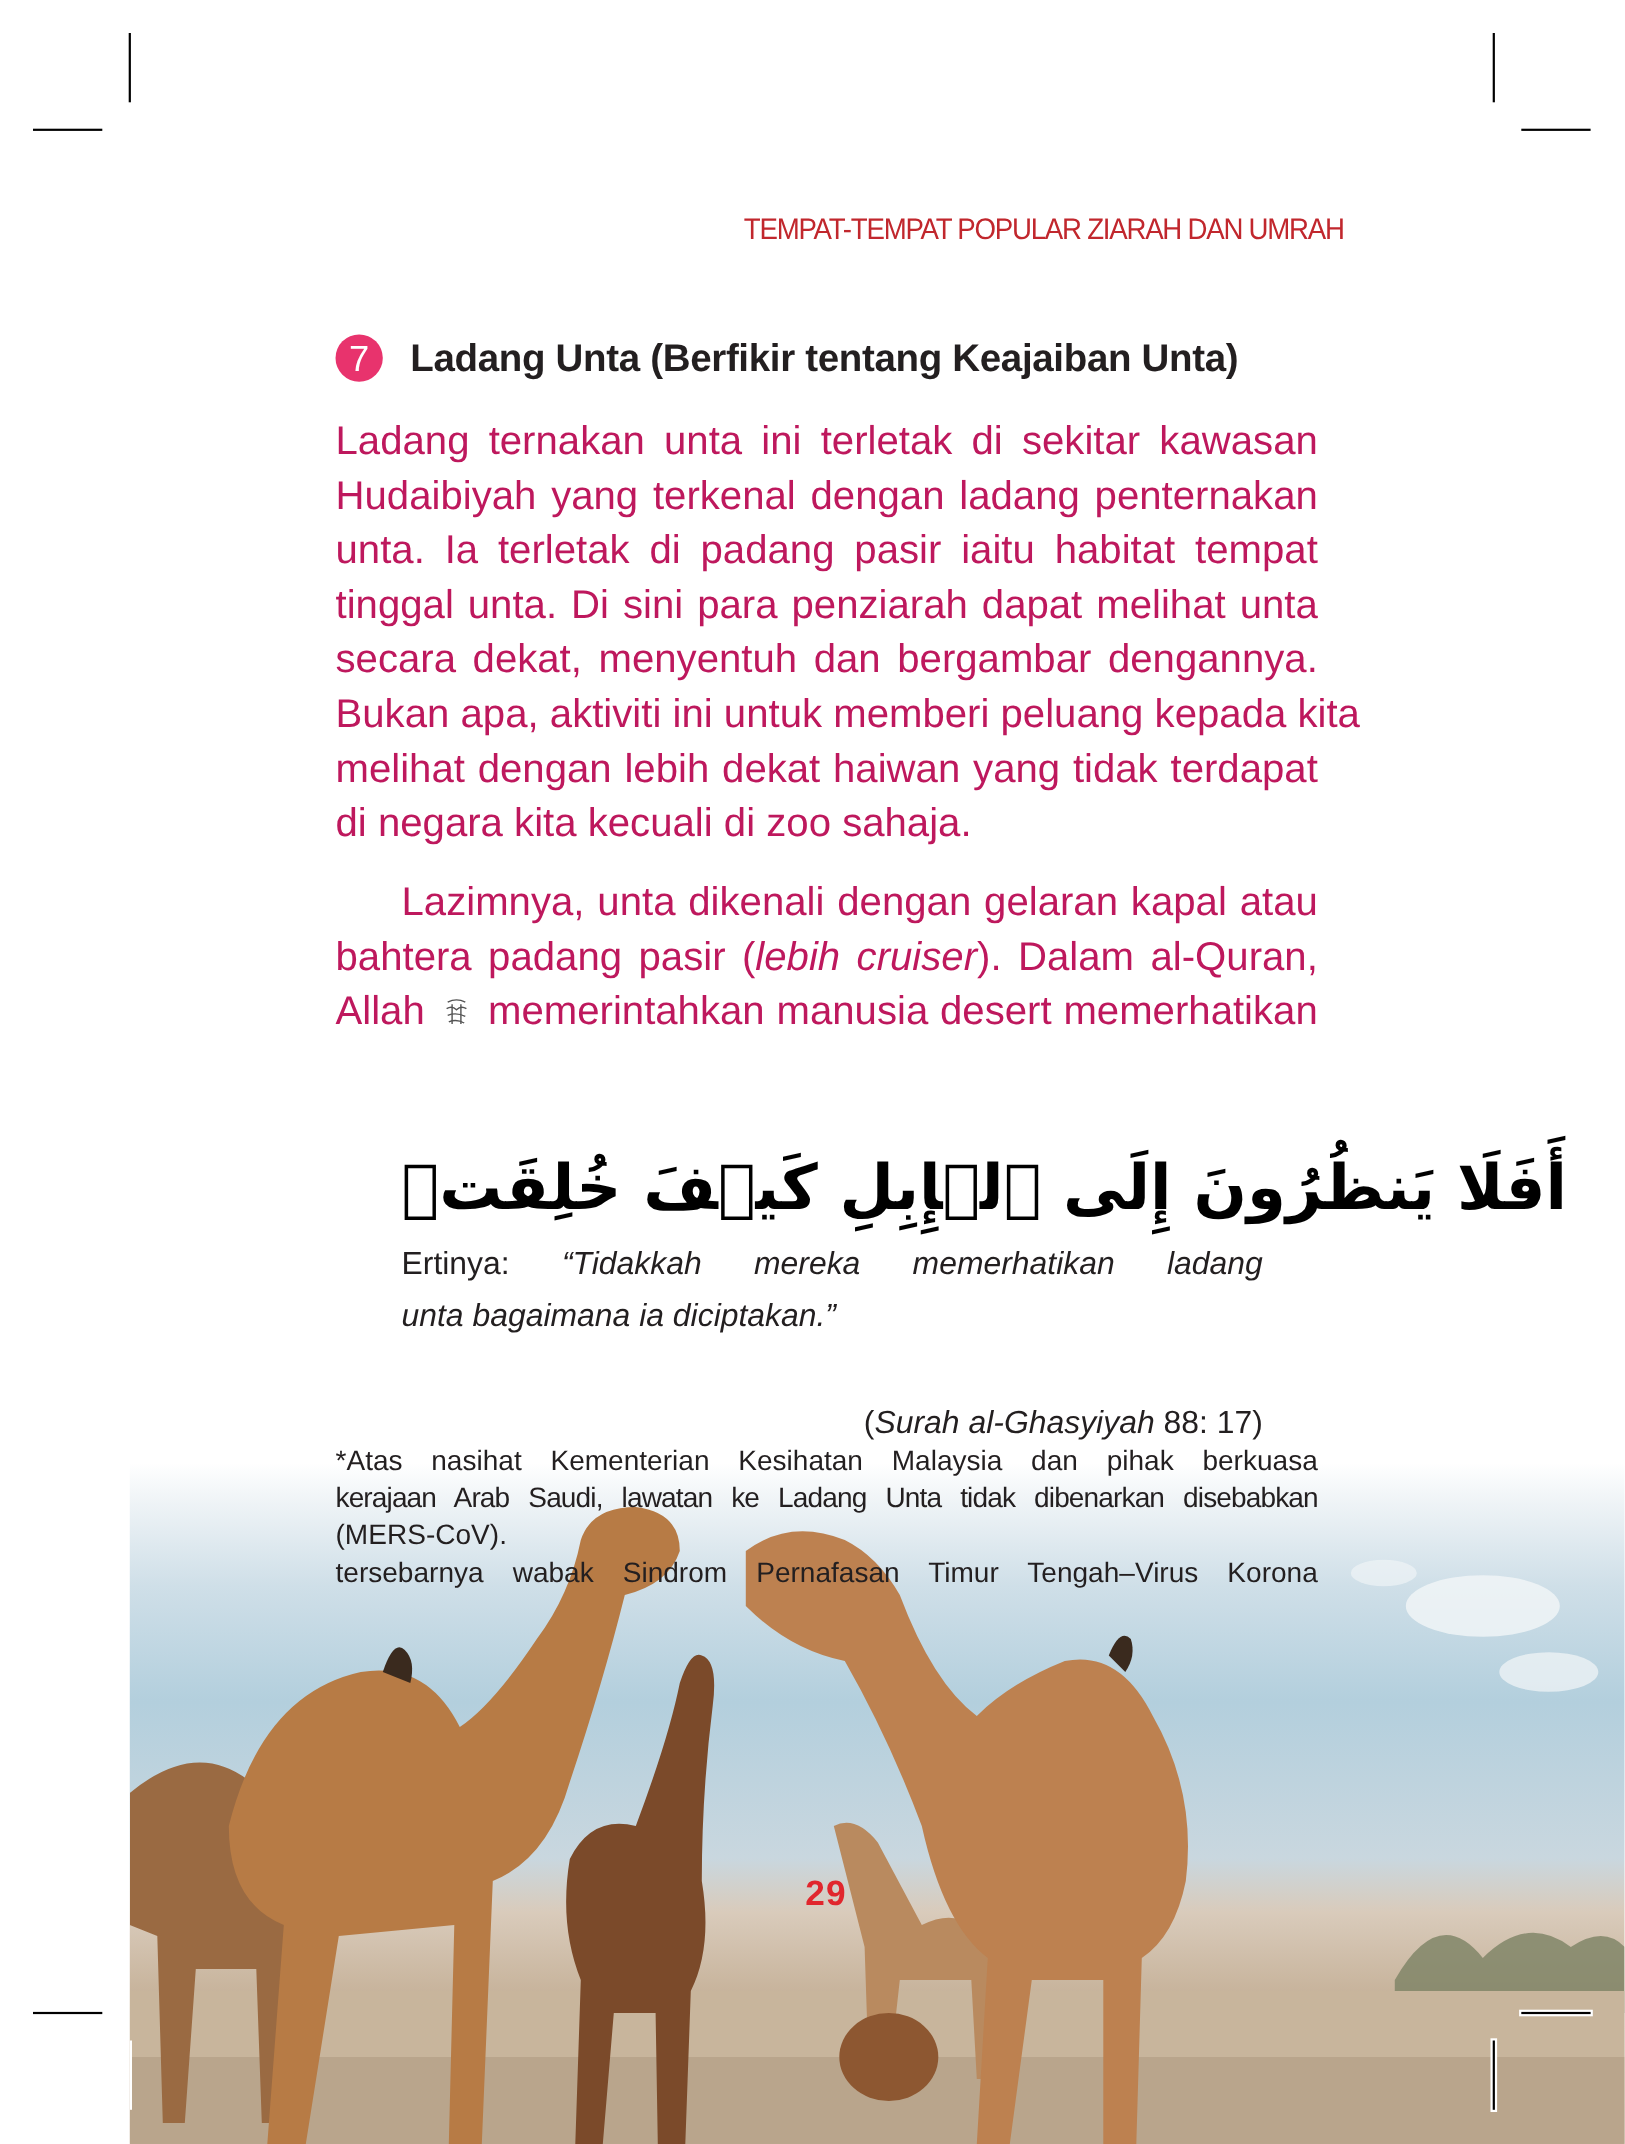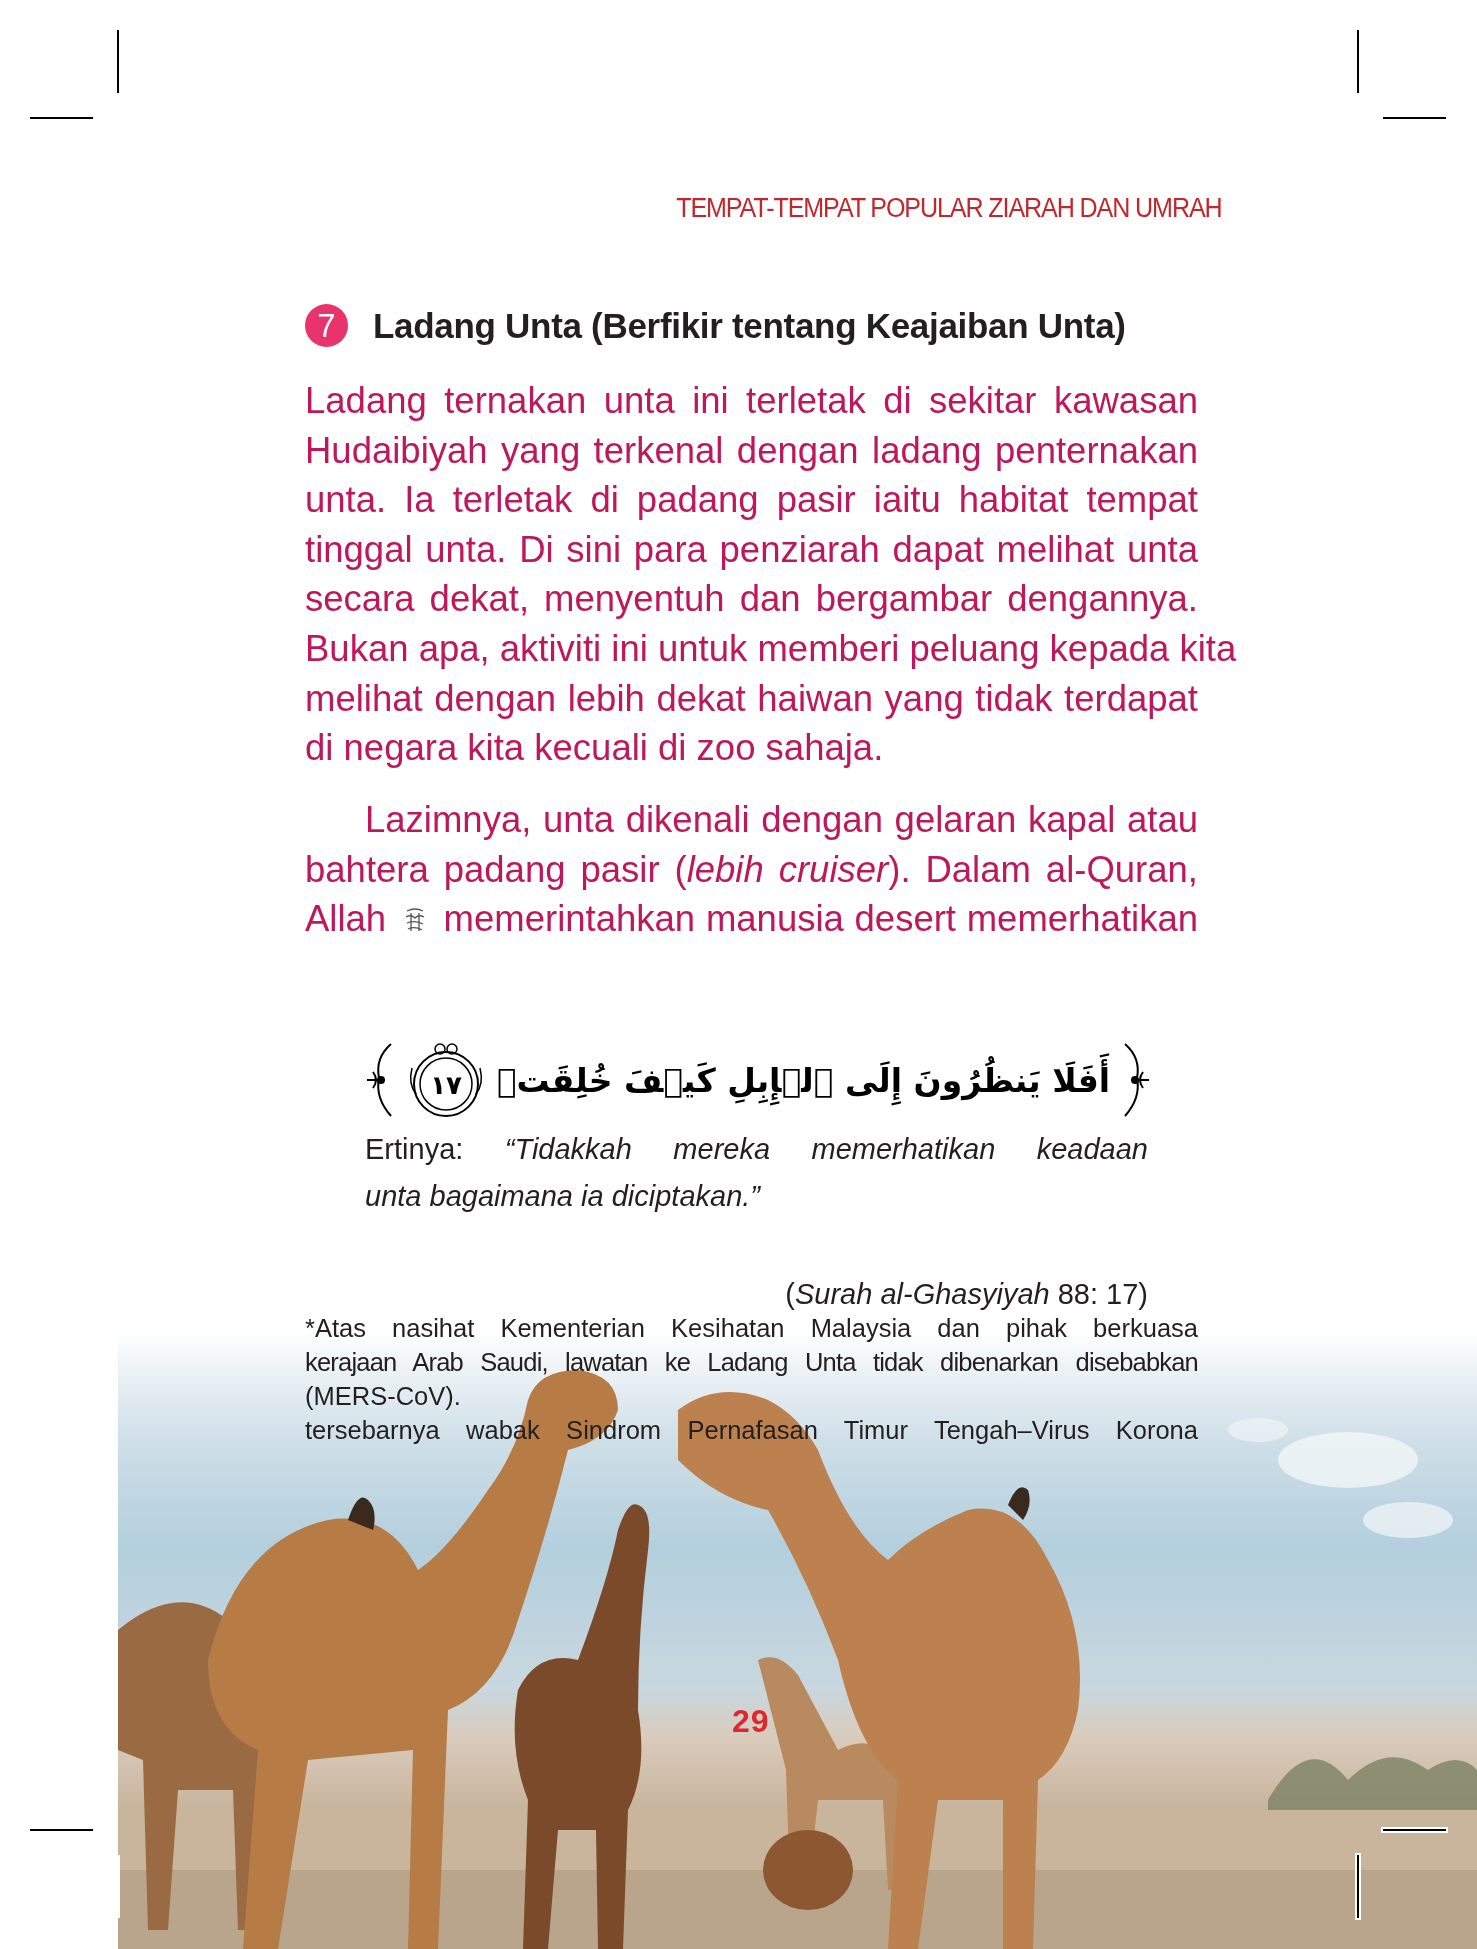--- a/index.html
+++ b/index.html
@@ -13,21 +13,21 @@
   .num-badge { width:43px; height:43px; border-radius:50%; background:#e8336d; color:#fff;
                font-size:33px; display:flex; align-items:center; justify-content:center; line-height:1; margin-right:25px; }
   .heading-title { font-weight:bold; font-size:35px; color:#231f20; white-space:nowrap; letter-spacing:-0.3px; }
   .para { position:absolute; left:305px; width:893px; font-size:36.5px; line-height:49.6px;
           text-align:justify; color:#be185d; }
   .para .line { display:block; text-align:justify; text-align-last:justify; white-space:nowrap; height:49.6px; }
   .para .line.last { text-align-last:left; }
   .para .indent { padding-left:60px; }
   .honorific { display:inline-block; width:28px; height:30px; vertical-align:-4px; margin:0 4px; }
   .arabic-verse { position:absolute; left:365px; top:1038px; width:786px; height:84px; display:flex; align-items:center; justify-content:space-between; }
-  .arabic-text { font-family:"DejaVu Sans", sans-serif; font-size:33px; font-weight:bold; direction:rtl; color:#000; white-space:nowrap; }
+  .arabic-text { font-family:"DejaVu Sans", sans-serif; font-size:57px; font-weight:bold; direction:rtl; color:#000; white-space:nowrap; }
   .ornament { width:30px; height:84px; }
   .ayah-medallion { width:80px; height:84px; }
   .translation { position:absolute; left:365px; width:783px; font-size:29px; line-height:47px; color:#231f20; }
   .translation .line { display:block; white-space:nowrap; }
   .translation .l1 { text-align:justify; text-align-last:justify; }
   .citation { position:absolute; left:365px; top:1232px; width:783px; text-align:right; font-size:29px; color:#231f20;margin-top:46px; }
   .photo { position:absolute; left:118px; top:1330px; width:1359px; height:619px; overflow:hidden;
            background:linear-gradient(to bottom, #ffffff 0%, #eef3f6 6%, #cfdfe8 18%, #b3cfdd 35%, #c9d7df 58%, #d9cbbb 66%, #c7b39b 78%, #b59f86 100%); }
   .footnote { position:absolute; left:305px; top:1311px; width:893px; font-size:25.5px; line-height:34px; color:#231f20; }
   .footnote .line { display:block; white-space:nowrap; text-align:justify; text-align-last:justify; }
@@ -122,21 +122,21 @@
   </svg>
   <div class="arabic-text">أَفَلَا يَنظُرُونَ إِلَى ٱلۡإِبِلِ كَيۡفَ خُلِقَتۡ</div>
   <svg class="ornament" viewBox="0 0 30 84">
     <path d="M4 6 Q20 20 16 40 Q20 60 4 78" stroke="#000" stroke-width="2" fill="none"></path>
     <path d="M28 42 L16 42 M22 34 Q16 42 22 50" stroke="#000" stroke-width="2" fill="none"></path>
     <circle cx="14" cy="42" r="4" fill="#000"></circle>
   </svg>
 </div>
 
 <div class="translation" style="top:1126px;">
-  <span class="line l1"><span>Ertinya: </span><i>“Tidakkah mereka memerhatikan keadaan</i></span>
+  <span class="line l1"><span>Ertinya: </span><i>“Tidakkah mereka memerhatikan ladang</i></span>
   <span class="line"><i>unta bagaimana ia diciptakan.”</i></span>
 </div>
 
 <div class="citation"><span>(</span><i>Surah al-Ghasyiyah</i><span> 88: 17)</span></div>
 
 <div class="footnote">
   <span class="line">*Atas nasihat Kementerian Kesihatan Malaysia dan pihak berkuasa</span>
   <span class="line" style="letter-spacing:-0.8px;">kerajaan Arab Saudi, lawatan ke Ladang Unta tidak dibenarkan disebabkan</span>
   <span class="line last">(MERS-CoV).</span>
   <span class="line">tersebarnya wabak Sindrom Pernafasan Timur Tengah–Virus Korona</span>

